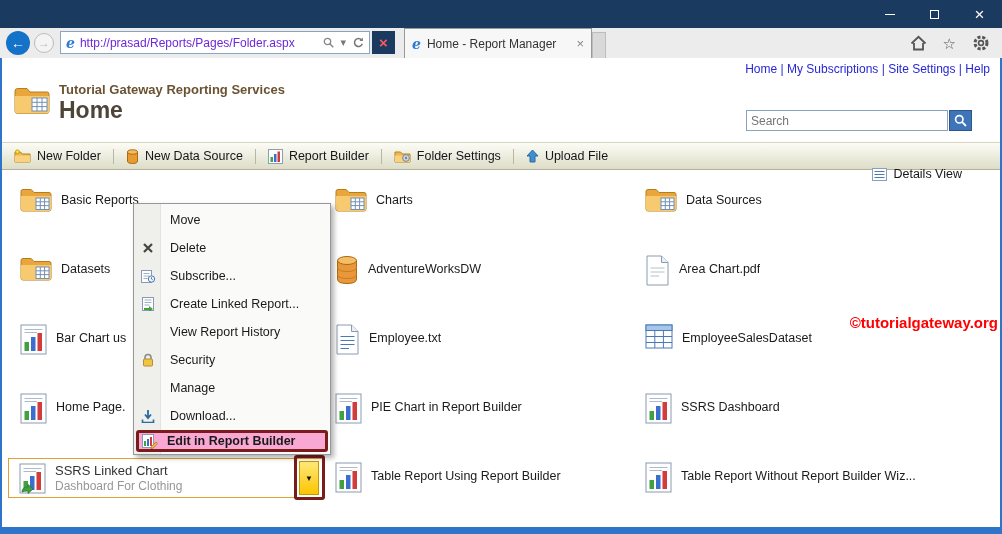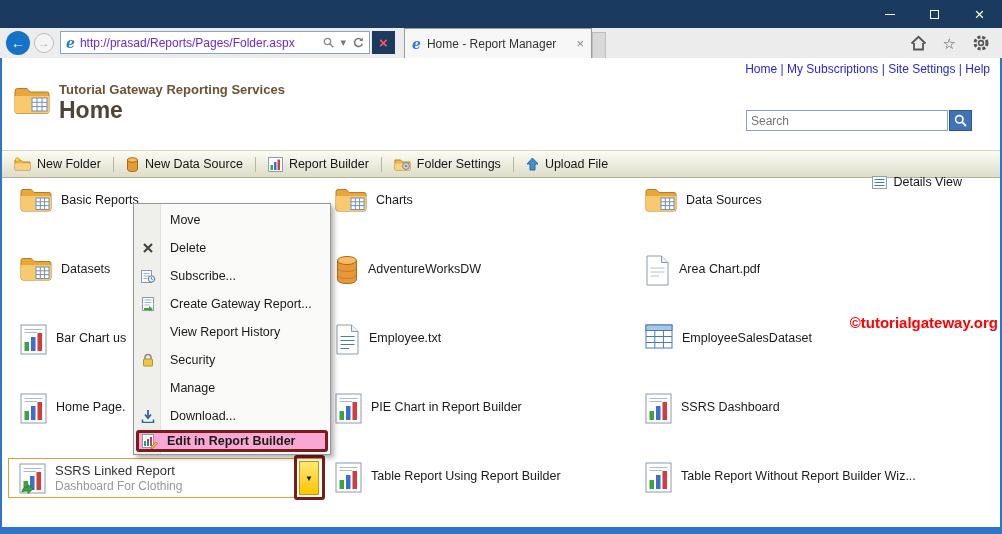--- a/index.html
+++ b/index.html
@@ -36,21 +36,21 @@
     border-left: 2px solid #2e74c9; border-right: 2px solid #2e74c9; border-bottom: 7px solid #2e74c9; padding-left: 41px; }
   .top-links { position: absolute; top: 4px; right: 10px; font-size: 12px; color: #2727d4; }
   .top-links span { cursor: pointer; }
   .top-links span + span::before { content: " | "; }
   .logo { position: absolute; left: 12px; top: 26px; }
   .site-title { position: absolute; left: 57px; top: 24px; font-size: 13px; font-weight: bold; color: #6b5233; }
   .page-title { position: absolute; left: 57px; top: 39px; font-size: 23px; font-weight: bold; color: #4d4538; }
   .search-area { position: absolute; top: 52px; right: 28px; display: flex; }
   .search-input { width: 202px; height: 21px; border: 1px solid #89a3bd; font-size: 12px; padding: 0 4px; font-family: inherit; }
   .search-btn { width: 23px; height: 21px; background: #3f74b8; border: 1px solid #2c568c; display: flex; align-items: center; justify-content: center; margin-left: 1px; padding: 0; cursor: pointer; }
-  .toolbar { position: absolute; top: 92px; left: 0; right: 0; height: 28px;
+  .toolbar { position: absolute; top: 84px; left: 0; right: 0; height: 28px;
     background: linear-gradient(#fcfcf6, #ddddc8); border-top: 1px solid #d6d5c2; border-bottom: 1px solid #b3b19c;
     display: flex; align-items: center; padding-left: 12px; font-size: 12.5px; color: #15151b; }
   .tb-item { display: flex; align-items: center; gap: 6px; cursor: pointer; white-space: nowrap; }
   .tb-sep { width: 1px; height: 15px; background: #b9b7a2; margin: 0 12px; }
   .tb-details { margin-left: auto; margin-right: 38px; display: flex; align-items: center; gap: 6px; cursor: pointer; margin-top: 36px; }
   
   .grid { position: absolute; top: 120px; left: 6px; right: 6px; bottom: 4px;
     display: grid; grid-template-columns: 315px 310px auto; grid-auto-rows: 69px; }
   .cell { display: flex; align-items: flex-start; gap: 9px; padding: 8px 0 0 12px; font-size: 12.5px; color: #1a1a1a; cursor: pointer; }
   .cell .lbl { margin-top: 7px; white-space: nowrap; overflow: hidden; }
@@ -340,21 +340,21 @@
         <div class="tile">
           <svg class="icn" width="27" height="31" viewBox="0 0 27 31">
               <rect x="1" y="1" width="25" height="29" fill="#fff" stroke="#8a9ab0"></rect>
               <path d="M4.5 5.5 H22.5 M4.5 8.5 H17" stroke="#a9bccf" fill="none"></path>
               <rect x="4.5" y="18" width="4.5" height="9" fill="#41a041"></rect>
               <rect x="11" y="13" width="4.5" height="14" fill="#3a6fd0"></rect>
               <rect x="17.5" y="9" width="4.5" height="18" fill="#d23c3c"></rect>
               <path d="M3 29 q0 -5 6 -5 l0 -2.5 5 4.5 -5 4.5 0 -2.5 q-4.5 0 -6 1z" fill="#41a041" stroke="#2a7a2a" stroke-width="0.8"></path>
             </svg>
           <div class="tile-text">
-            <div class="tile-title">SSRS Linked Report</div>
+            <div class="tile-title">SSRS Linked Chart</div>
             <div class="tile-sub">Dashboard For Clothing</div>
           </div>
           <div class="dd-btn">
             <span>▼</span>
           </div>
           <div class="dd-annot"></div>
         </div>
       </div>
       <div class="cell">
         <svg class="icn" width="27" height="31" viewBox="0 0 27 31">
@@ -402,21 +402,21 @@
         <span class="mi-label">Subscribe...</span>
       </div>
       <div class="menu-item">
         <span class="mi-icon">
             <svg width="14" height="14" viewBox="0 0 14 14">
               <rect x="1.5" y="0.5" width="11" height="13" fill="#fff" stroke="#8a9ab0"></rect>
               <path d="M3.5 3h7M3.5 5.5h7M3.5 8h5" stroke="#9ab0c4"></path>
               <path d="M3 11 h5 v-2 l4 3 -4 3 v-2 h-5z" fill="#41a041"></path>
             </svg>
           </span>
-        <span class="mi-label">Create Gateway Report...</span>
+        <span class="mi-label">Create Linked Report...</span>
       </div>
       <div class="menu-item">
         <span class="mi-label">View Report History</span>
       </div>
       <div class="menu-item">
         <span class="mi-icon">
             <svg width="12" height="14" viewBox="0 0 12 14">
               <path d="M3 6 V4.5 a3 3 0 0 1 6 0 V6" fill="none" stroke="#8a8a8a" stroke-width="1.6"></path>
               <rect x="1.5" y="6" width="9" height="7" rx="1" fill="#f0c63f" stroke="#b2903a"></rect>
             </svg>

